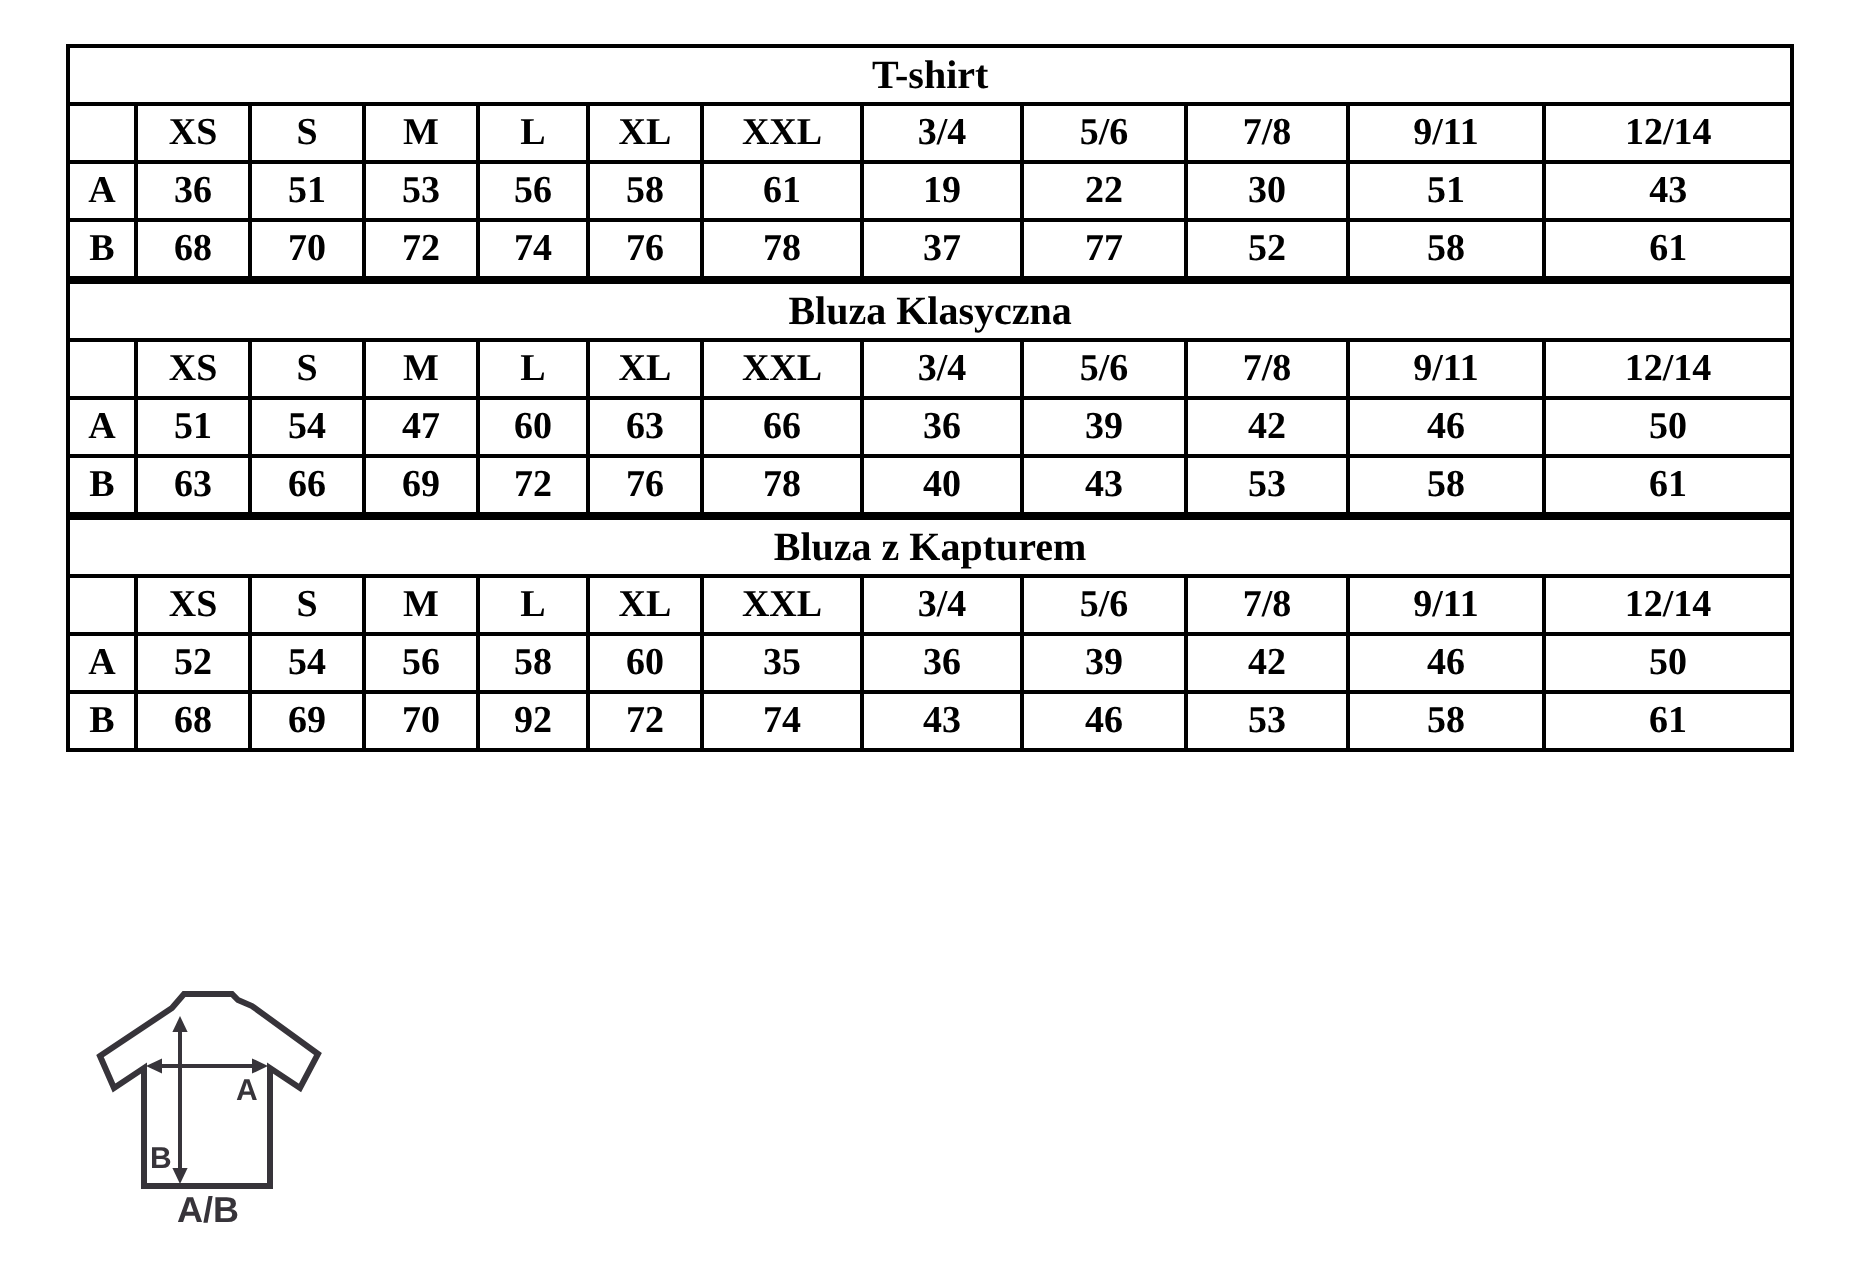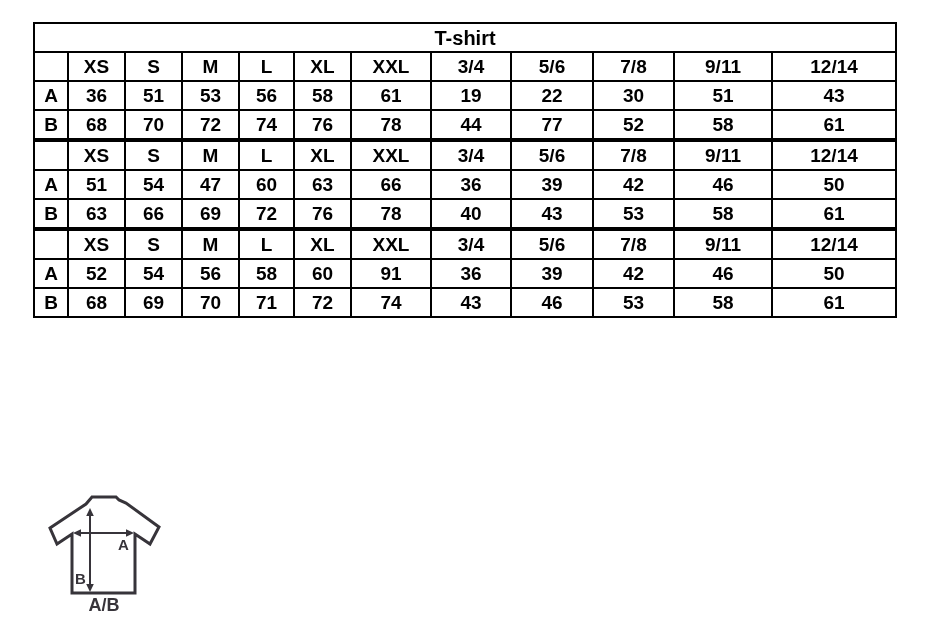--- a/index.html
+++ b/index.html
@@ -13,20 +13,21 @@
     position: relative;
     overflow: hidden;
     font-family: "Liberation Sans", sans-serif;
     color: #000;
   }
   .tables-wrap {
     position: absolute;
     left: 33px;
     top: 22px;
     width: 863px;
+    font-family: Liberation Serif, serif;
   }
   table.size-table {
     border-collapse: collapse;
     table-layout: fixed;
     width: 863px;
     margin: 0 0 0 0;
   }
   table.size-table + table.size-table { }
   .tbl-gap-1 { margin-top: 46px; }
   .tbl-gap-2 { margin-top: 23px; }
@@ -107,21 +108,21 @@
           <td>43</td>
         </tr>
         <tr>
           <td>B</td>
           <td>68</td>
           <td>70</td>
           <td>72</td>
           <td>74</td>
           <td>76</td>
           <td>78</td>
-          <td>44</td>
+          <td>37</td>
           <td>77</td>
           <td>52</td>
           <td>58</td>
           <td>61</td>
         </tr>
       </tbody>
   </table>
 
   <table class="size-table tbl-gap-1">
     <colgroup>
@@ -132,20 +133,23 @@
         <col style="width:55px">
         <col style="width:57px">
       <col style="width:80px">
         <col style="width:80px">
         <col style="width:82px">
       <col style="width:81px">
         <col style="width:98px">
         <col style="width:124px">
     </colgroup>
     <tbody>
+      <tr>
+        <td class="title-cell" colspan="12">Bluza Klasyczna</td>
+      </tr>
       <tr>
           <td></td>
           <td>XS</td>
           <td>S</td>
           <td>M</td>
           <td>L</td>
           <td>XL</td>
           <td>XXL</td>
           <td>3/4</td>
           <td>5/6</td>
@@ -194,53 +198,56 @@
         <col style="width:57px">
       <col style="width:80px">
         <col style="width:80px">
         <col style="width:82px">
       <col style="width:81px">
         <col style="width:98px">
         <col style="width:124px">
     </colgroup>
     <tbody>
       <tr>
+        <td class="title-cell" colspan="12">Bluza z Kapturem</td>
+      </tr>
+      <tr>
           <td></td>
           <td>XS</td>
           <td>S</td>
           <td>M</td>
           <td>L</td>
           <td>XL</td>
           <td>XXL</td>
           <td>3/4</td>
           <td>5/6</td>
           <td>7/8</td>
           <td>9/11</td>
           <td>12/14</td>
         </tr>
     <tr>
           <td>A</td>
           <td>52</td>
           <td>54</td>
           <td>56</td>
           <td>58</td>
           <td>60</td>
-          <td>91</td>
+          <td>35</td>
           <td>36</td>
           <td>39</td>
           <td>42</td>
           <td>46</td>
           <td>50</td>
         </tr>
         <tr>
           <td>B</td>
           <td>68</td>
           <td>69</td>
           <td>70</td>
-          <td>71</td>
+          <td>92</td>
           <td>72</td>
           <td>74</td>
           <td>43</td>
           <td>46</td>
           <td>53</td>
           <td>58</td>
           <td>61</td>
         </tr>
       </tbody>
   </table>

